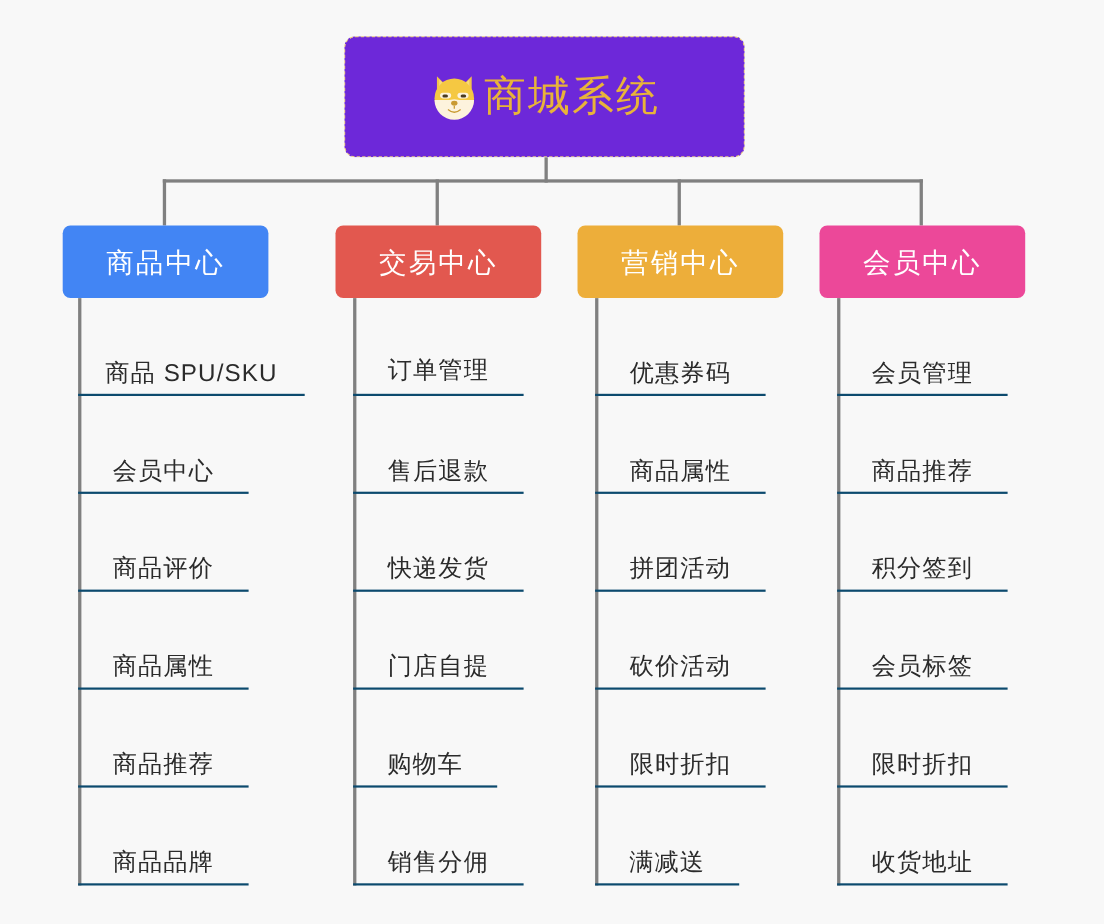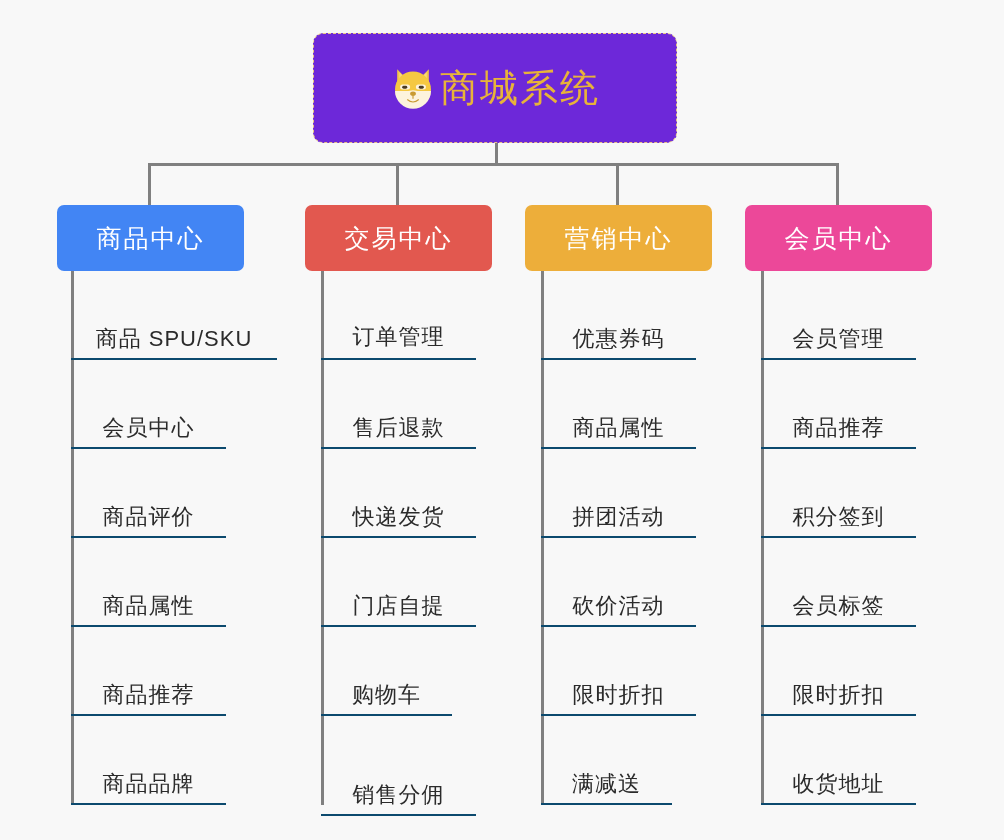--- a/index.html
+++ b/index.html
@@ -183,21 +183,21 @@
         </div>
         <div class="leaf-item" style="top: 178px; width: 155px;">
           <span class="leaf-label">快递发货</span>
         </div>
         <div class="leaf-item" style="top: 267px; width: 155px;">
           <span class="leaf-label">门店自提</span>
         </div>
         <div class="leaf-item" style="top: 356px; width: 131px;">
           <span class="leaf-label">购物车</span>
         </div>
-        <div class="leaf-item" style="top: 456px; width: 155px;">
+        <div class="leaf-item" style="top: 445px; width: 155px;">
           <span class="leaf-label">销售分佣</span>
         </div>
       </div>
       <div class="branch-head" style="left: 525px; width: 187px; background: rgb(237, 174, 58);">
         <span>营销中心</span>
       </div>
       <div class="leaf-col" style="left: 541px; height: 534px;">
         <div class="leaf-trunk" style="height: 534px; background: rgb(128, 128, 128);"></div>
         <div class="leaf-item" style="top: 0px; width: 155px;">
           <span class="leaf-label">优惠券码</span>

